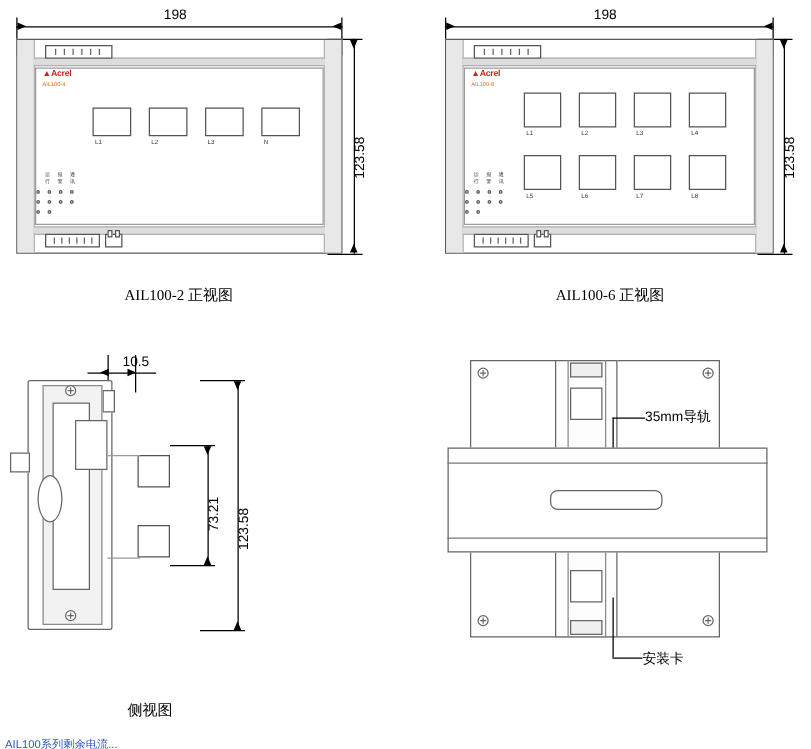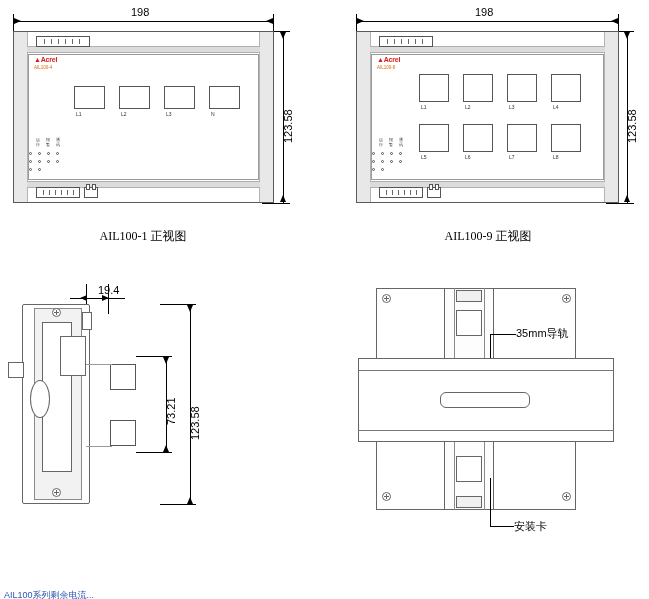--- a/index.html
+++ b/index.html
@@ -317,21 +317,21 @@
         <span class="lbl">L2</span>
       </div>
       <div class="ct-window" style="left:150px; top:54px; width:31px; height:23px;">
         <span class="lbl">L3</span>
       </div>
       <div class="ct-window" style="left:195px; top:54px; width:31px; height:23px;">
         <span class="lbl">N</span>
       </div>
     </div>
 
-    <div class="caption" style="left:48px; top:228px; width:190px;">AIL100-1 正视图</div>
+    <div class="caption" style="left:48px; top:228px; width:190px;">AIL100-2 正视图</div>
   </div>
 
   <div class="panel" style="left:340px; top:0; width:309px; height:250px;">
 
     <div class="dim-line dim-v" style="left:16px; top:14px; height:30px;"></div>
     <div class="dim-line dim-v" style="left:278px; top:14px; height:30px;"></div>
     <div class="dim-line dim-h" style="left:16px; top:21px; width:263px;"></div>
     <div class="arrow arrow-r" style="left:17px; top:18px;"></div>
     <div class="arrow arrow-l" style="left:271px; top:18px;"></div>
     <div class="dim-label" style="left:135px; top:6px;">198</div>
@@ -416,31 +416,31 @@
         <span class="lbl">L6</span>
       </div>
       <div class="ct-window" style="left:150px; top:92px; width:30px; height:28px;">
         <span class="lbl">L7</span>
       </div>
       <div class="ct-window" style="left:194px; top:92px; width:30px; height:28px;">
         <span class="lbl">L8</span>
       </div>
     </div>
 
-    <div class="caption" style="left:53px; top:228px; width:190px;">AIL100-9 正视图</div>
+    <div class="caption" style="left:53px; top:228px; width:190px;">AIL100-6 正视图</div>
   </div>
 
   <div class="panel" style="left:0; top:260px; width:300px; height:330px;">
 
     <div class="dim-line dim-v" style="left:86px; top:24px; height:30px;"></div>
     <div class="dim-line dim-v" style="left:108px; top:24px; height:30px;"></div>
     <div class="dim-line dim-h" style="left:70px; top:38px; width:55px;"></div>
     <div class="arrow arrow-l" style="left:80px; top:35px;"></div>
     <div class="arrow arrow-r" style="left:102px; top:35px;"></div>
-    <div class="dim-label" style="left:98px; top:24px;">19.4</div>
+    <div class="dim-label" style="left:98px; top:24px;">10.5</div>
 
     <div class="sv-outline" style="left:22px; top:44px; width:68px; height:200px; border-radius:2px;"></div>
     <div class="sv-fill" style="left:34px; top:48px; width:48px; height:192px;"></div>
     <div class="sv-outline" style="left:42px; top:62px; width:30px; height:150px; background:#fff;"></div>
     <div class="sv-outline" style="left:60px; top:76px; width:26px; height:40px; background:#fff;"></div>
     <div class="sv-outline" style="left:30px; top:120px; width:20px; height:38px; border-radius:50%; background:#fff;"></div>
     <div class="screw" style="left:52px; top:48px;"></div>
     <div class="screw" style="left:52px; top:228px;"></div>
     <div class="sv-outline" style="left:8px; top:102px; width:16px; height:16px; background:#fff;"></div>
     <div class="sv-outline" style="left:82px; top:52px; width:10px; height:18px; background:#fff;"></div>
@@ -457,20 +457,21 @@
     <div class="arrow arrow-u" style="left:163px; top:185px;"></div>
     <div class="dim-label vert" style="left:165px; top:165px;">73.21</div>
 
     <div class="dim-line dim-h" style="left:160px; top:44px; width:36px;"></div>
     <div class="dim-line dim-h" style="left:160px; top:244px; width:36px;"></div>
     <div class="dim-line dim-v" style="left:190px; top:44px; height:200px;"></div>
     <div class="arrow arrow-d" style="left:187px; top:45px;"></div>
     <div class="arrow arrow-u" style="left:187px; top:237px;"></div>
     <div class="dim-label vert" style="left:189px; top:180px;">123.58</div>
 
+    <div class="caption" style="left:60px; top:300px; width:120px;">侧视图</div>
   </div>
 
   <div class="panel" style="left:340px; top:260px; width:309px; height:330px;">
 
     <div class="rail-body" style="left:36px; top:28px; width:200px; height:222px; background:#fff;"></div>
 
     <div class="rail-body" style="left:104px; top:28px; width:50px; height:222px; background:#fdfdfd;"></div>
     <div class="vline" style="left:114px; top:28px; height:222px; background:#8a8a8a;"></div>
     <div class="vline" style="left:144px; top:28px; height:222px; background:#8a8a8a;"></div>
 

